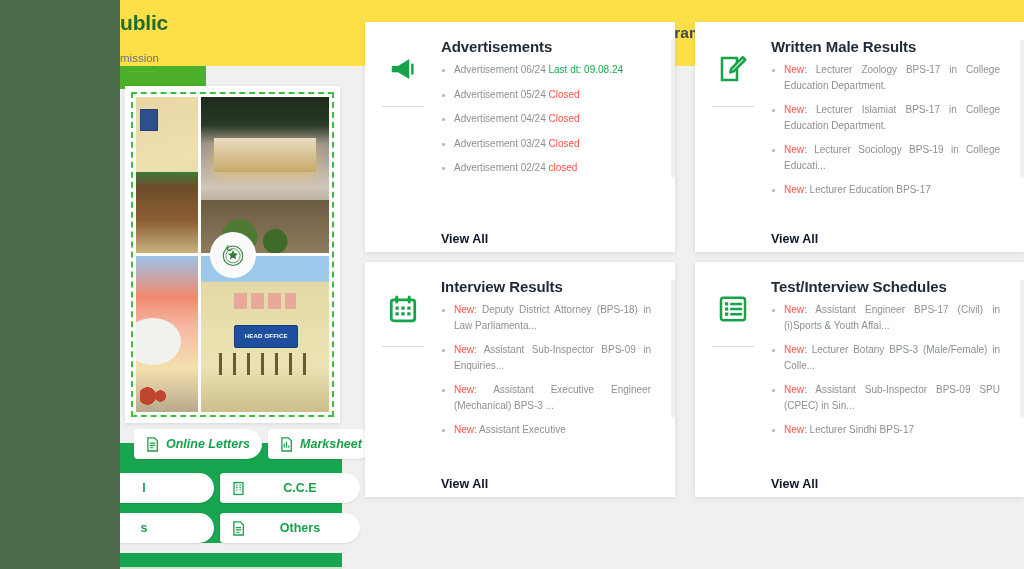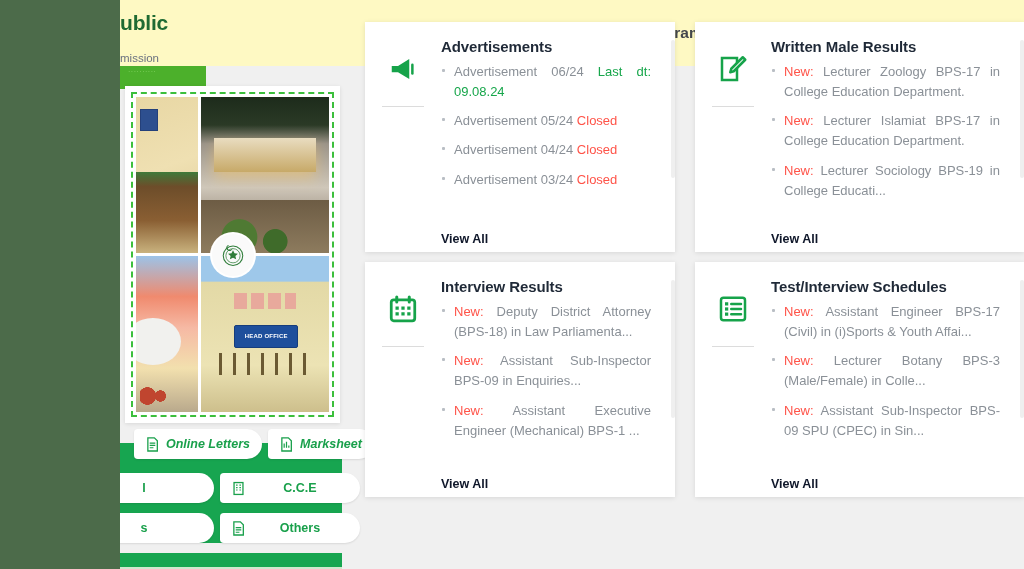--- a/index.html
+++ b/index.html
@@ -19,21 +19,21 @@
 
   
   .viewport {
     position: absolute; left: 120px; top: 0; width: 904px; height: 569px;
     background: #f0f0f0; overflow: hidden;
   }
 
   
   .site-header {
     position: absolute; left: -120px; top: 0; width: 1024px; height: 66px;
-    background: #fef9c3; display: flex; align-items: center; padding-left: 39px;
+    background: #fde047; display: flex; align-items: center; padding-left: 39px;
   }
   .brand {
     position: absolute; left: 120px; top: 12px; line-height: 1.05;
     white-space: nowrap;
   }
   .brand-line1 {
     font-size: 21px; font-weight: bold; color: #1f6b33; letter-spacing: -.2px;
   }
   .brand-line2 { font-size: 11.5px; color: #6b7280; margin-top: 18px; }
 
@@ -191,21 +191,21 @@
   .card-title {
     font-size: 15px; font-weight: bold; color: #1f2937; margin-bottom: 7px;
     letter-spacing: -.1px;
   }
   .card-list {
     list-style: none; position: relative; max-height: 140px; overflow: hidden;
     padding-right: 12px;
   }
   .card-list li {
     position: relative; padding-left: 13px; margin-bottom: 9px;
-    font-size: 13px; line-height: 1.55; color: #8a9097;
+    font-size: 10px; line-height: 1.55; color: #8a9097;
     text-align: justify; text-justify: inter-word;
   }
   .card-list li::before {
     content: ""; position: absolute; left: 1px; top: 7px;
     width: 3px; height: 3px; background: #b9bec4; border-radius: 1px;
   }
   .tag-closed { color: #ff5348; }
   .tag-green { color: #17a64b; }
 
   .card-scroll {
@@ -413,21 +413,21 @@
                 <rect x="15.4" y="14.6" width="2.6" height="2.6" fill="#16a34a"></rect>
               </svg>
             </div>
             <div class="icon-rule"></div>
           </div>
           <div class="card-body">
             <div class="card-title">Interview Results</div>
             <ul class="card-list">
               <li><span class="tag-closed">New:</span><span> Deputy District Attorney (BPS-18) in Law Parliamenta...</span></li>
               <li><span class="tag-closed">New:</span><span> Assistant Sub-Inspector BPS-09 in Enquiries...</span></li>
-              <li><span class="tag-closed">New:</span><span> Assistant Executive Engineer (Mechanical) BPS-1 ...</span></li>
+              <li><span class="tag-closed">New:</span><span> Assistant Executive Engineer (Mechanical) BPS-3 ...</span></li>
               <li><span class="tag-closed">New:</span><span> Assistant Executive</span></li>
             </ul>
             <div class="card-scroll"></div>
             <div class="view-all">View All</div>
           </div>
         </div>
         <div class="card card-4">
           <div class="card-icon-col">
             <div class="card-icon">
               <svg viewBox="0 0 24 24">

